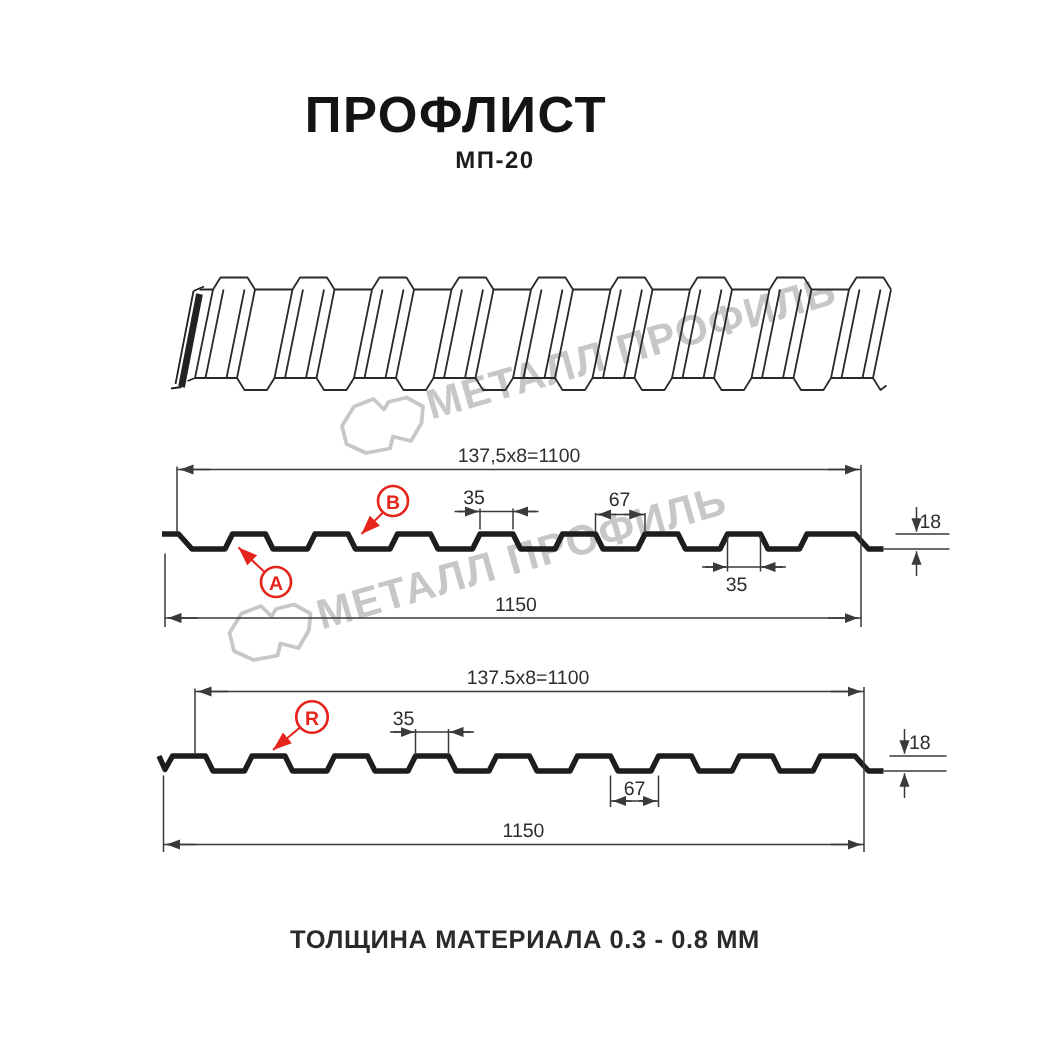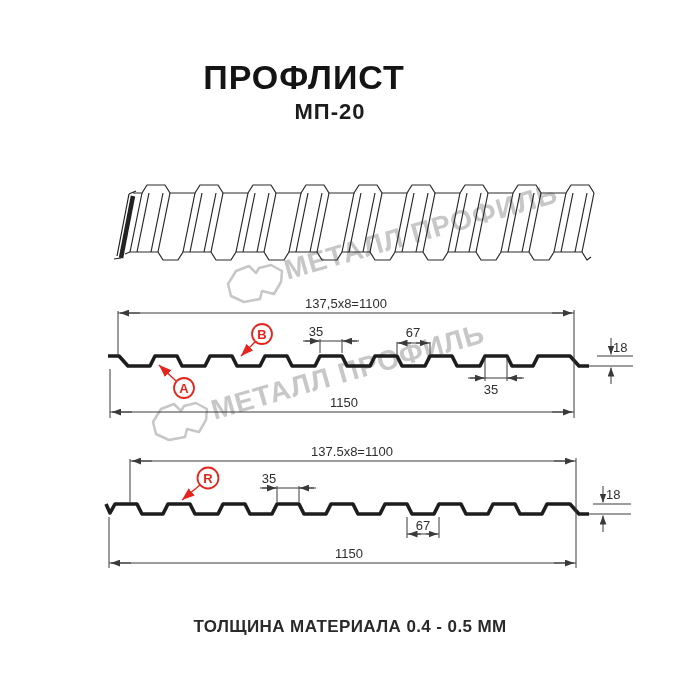--- a/index.html
+++ b/index.html
@@ -6,21 +6,21 @@
   body{
     width:700px;height:700px;position:relative;background:#ffffff;
     font-family:"Liberation Sans","DejaVu Sans",sans-serif;overflow:hidden;
   }
   .title{
     position:absolute;left:0;top:58px;width:608px;text-align:center;
     font-size:34px;font-weight:800;letter-spacing:1px;color:#141414;
   }
   .subtitle{
     position:absolute;left:0;top:99px;width:660px;text-align:center;
-    font-size:22px;font-weight:700;letter-spacing:1px;color:#1c1c1c;
+    font-size:16px;font-weight:700;letter-spacing:1px;color:#1c1c1c;
   }
   .footer{
     position:absolute;left:0;top:617px;width:700px;text-align:center;
     font-size:17px;font-weight:700;letter-spacing:0.4px;color:#2a2a2a;
   }
   .wm{position:absolute;color:#c7c7c7;pointer-events:none;}
   .wm-text{
     position:absolute;font-size:28px;font-weight:800;letter-spacing:1px;
     white-space:nowrap;transform:rotate(-16deg);transform-origin:left center;
     color:#c7c7c7;
@@ -172,13 +172,13 @@
     <text class="dimtxt" x="606" y="499">18</text>
 
     <g>
       <path d="M200,485 L182,500" stroke="#e5251c" stroke-width="1.4" marker-end="url(#arrRed)"></path>
       <circle cx="208" cy="478" r="10.5" fill="none" stroke="#e5251c" stroke-width="1.8"></circle>
       <text class="lbltxt" x="208" y="483" text-anchor="middle">R</text>
     </g>
   </g>
 </svg>
 
-<div class="footer">ТОЛЩИНА МАТЕРИАЛА 0.4 - 0.5 ММ</div>
+<div class="footer">ТОЛЩИНА МАТЕРИАЛА 0.3 - 0.8 ММ</div>
 
 </body></html>

